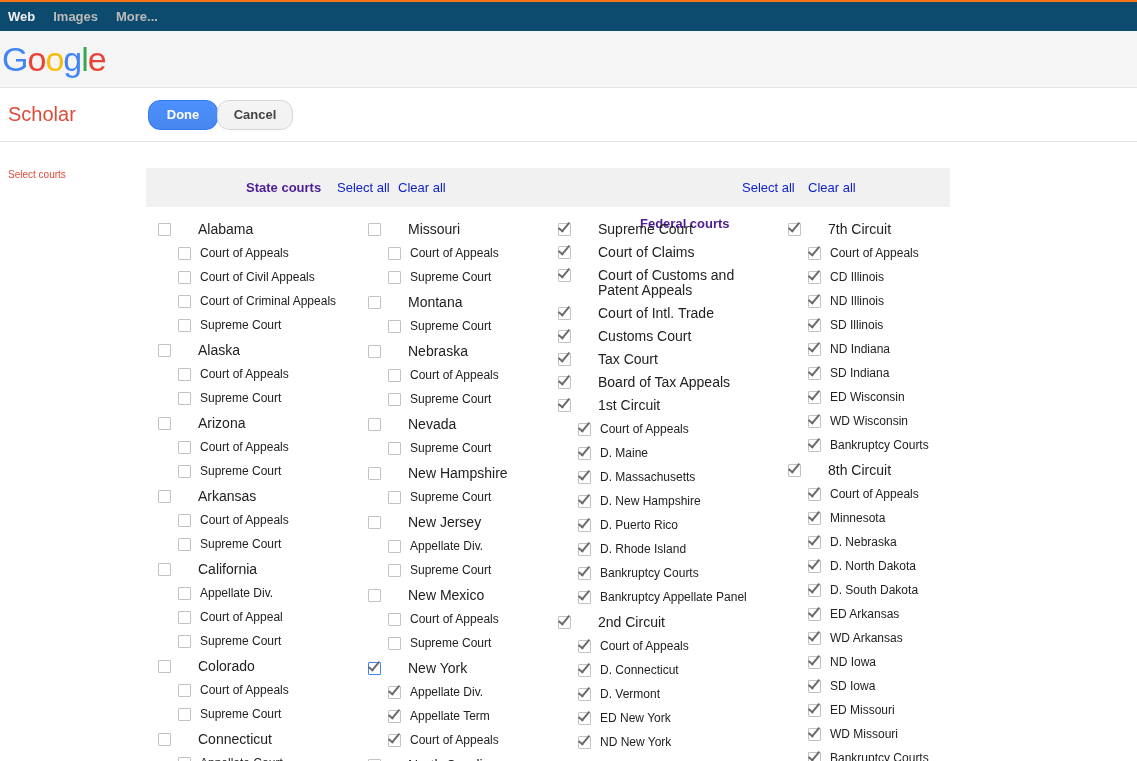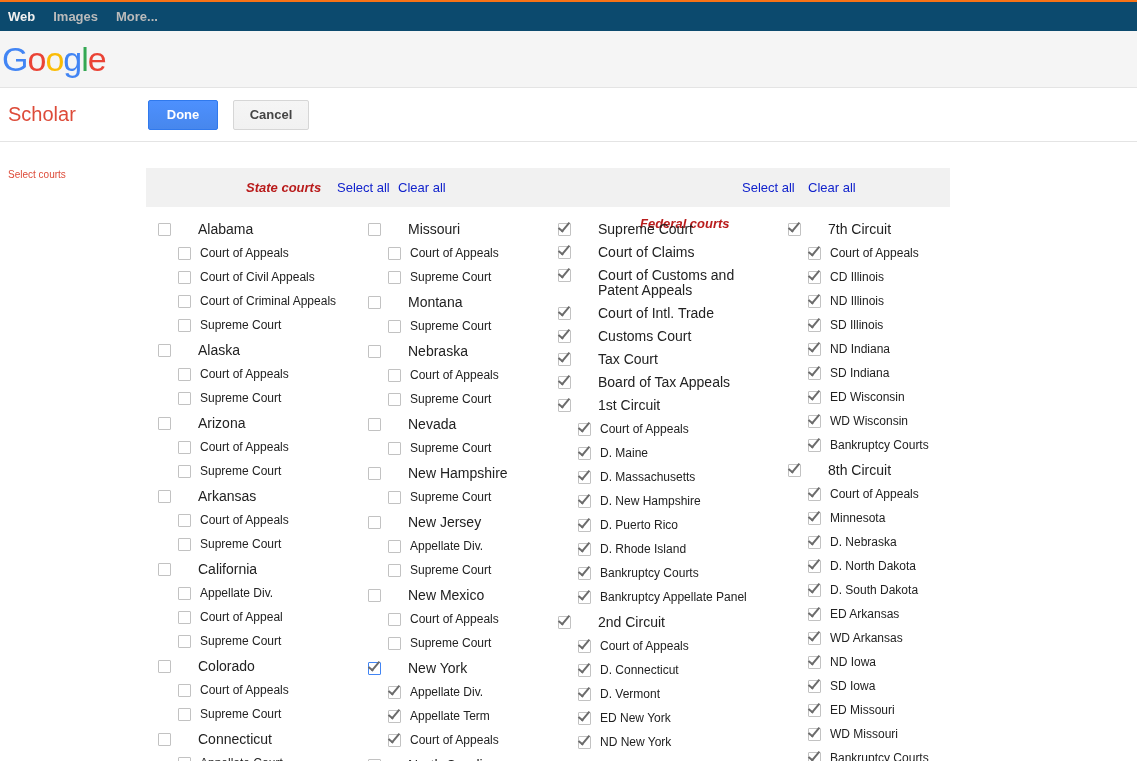--- a/index.html
+++ b/index.html
@@ -15,34 +15,34 @@
 
   
   .logo-bar { height:57px; background:#f5f5f5; border-bottom:1px solid #e4e4e4;
               display:flex; align-items:center; padding-left:2px; }
   .glogo { font-size:34px; letter-spacing:-1px; line-height:1; }
 
   
   .action-bar { height:54px; background:#fff; border-bottom:1px solid #e4e4e4; position:relative; }
   .scholar { position:absolute; left:8px; top:15px; font-size:20px; color:#dd4b39; cursor:pointer; }
   .btn { position:absolute; top:12px; height:30px; font-size:13px; font-weight:bold;
-         border-radius:2px; text-align:center; line-height:28px; cursor:pointer; }
+         border-radius:12px; text-align:center; line-height:28px; cursor:pointer; }
   .btn-done { left:148px; width:70px; color:#fff; background:linear-gradient(#4d90fe,#4787ed);
               border:1px solid #3079ed; }
-  .btn-cancel { left:233px; width:76px; color:#444; background:linear-gradient(#f5f5f5,#f1f1f1);
+  .btn-cancel { left:217px; width:76px; color:#444; background:linear-gradient(#f5f5f5,#f1f1f1);
                 border:1px solid #d6d6d6; }
 
   
   .select-courts { position:absolute; left:8px; top:169px; font-size:10px; color:#dd4b39; }
 
   
   .filter-bar { position:absolute; left:146px; top:168px; width:804px; height:39px;
                 background:#f1f1f1; }
   .filter-bar span { position:absolute; top:0; line-height:39px; font-size:13px; white-space:nowrap; }
-  .fb-title { font-weight:bold; color:#b91c1c;font-style:italic; }
+  .fb-title { font-weight:bold; color:#4c1d95; }
   .fb-link { color:#12c; cursor:pointer; }
   .fb-state-title { left:100px; }
   .fb-state-select { left:191px; }
   .fb-state-clear { left:252px; }
   .fb-fed-title { left:494px;margin-top:36px; }
   .fb-fed-select { left:596px; }
   .fb-fed-clear { left:662px; }
 
   
   .court-col { position:absolute; top:222px; }

